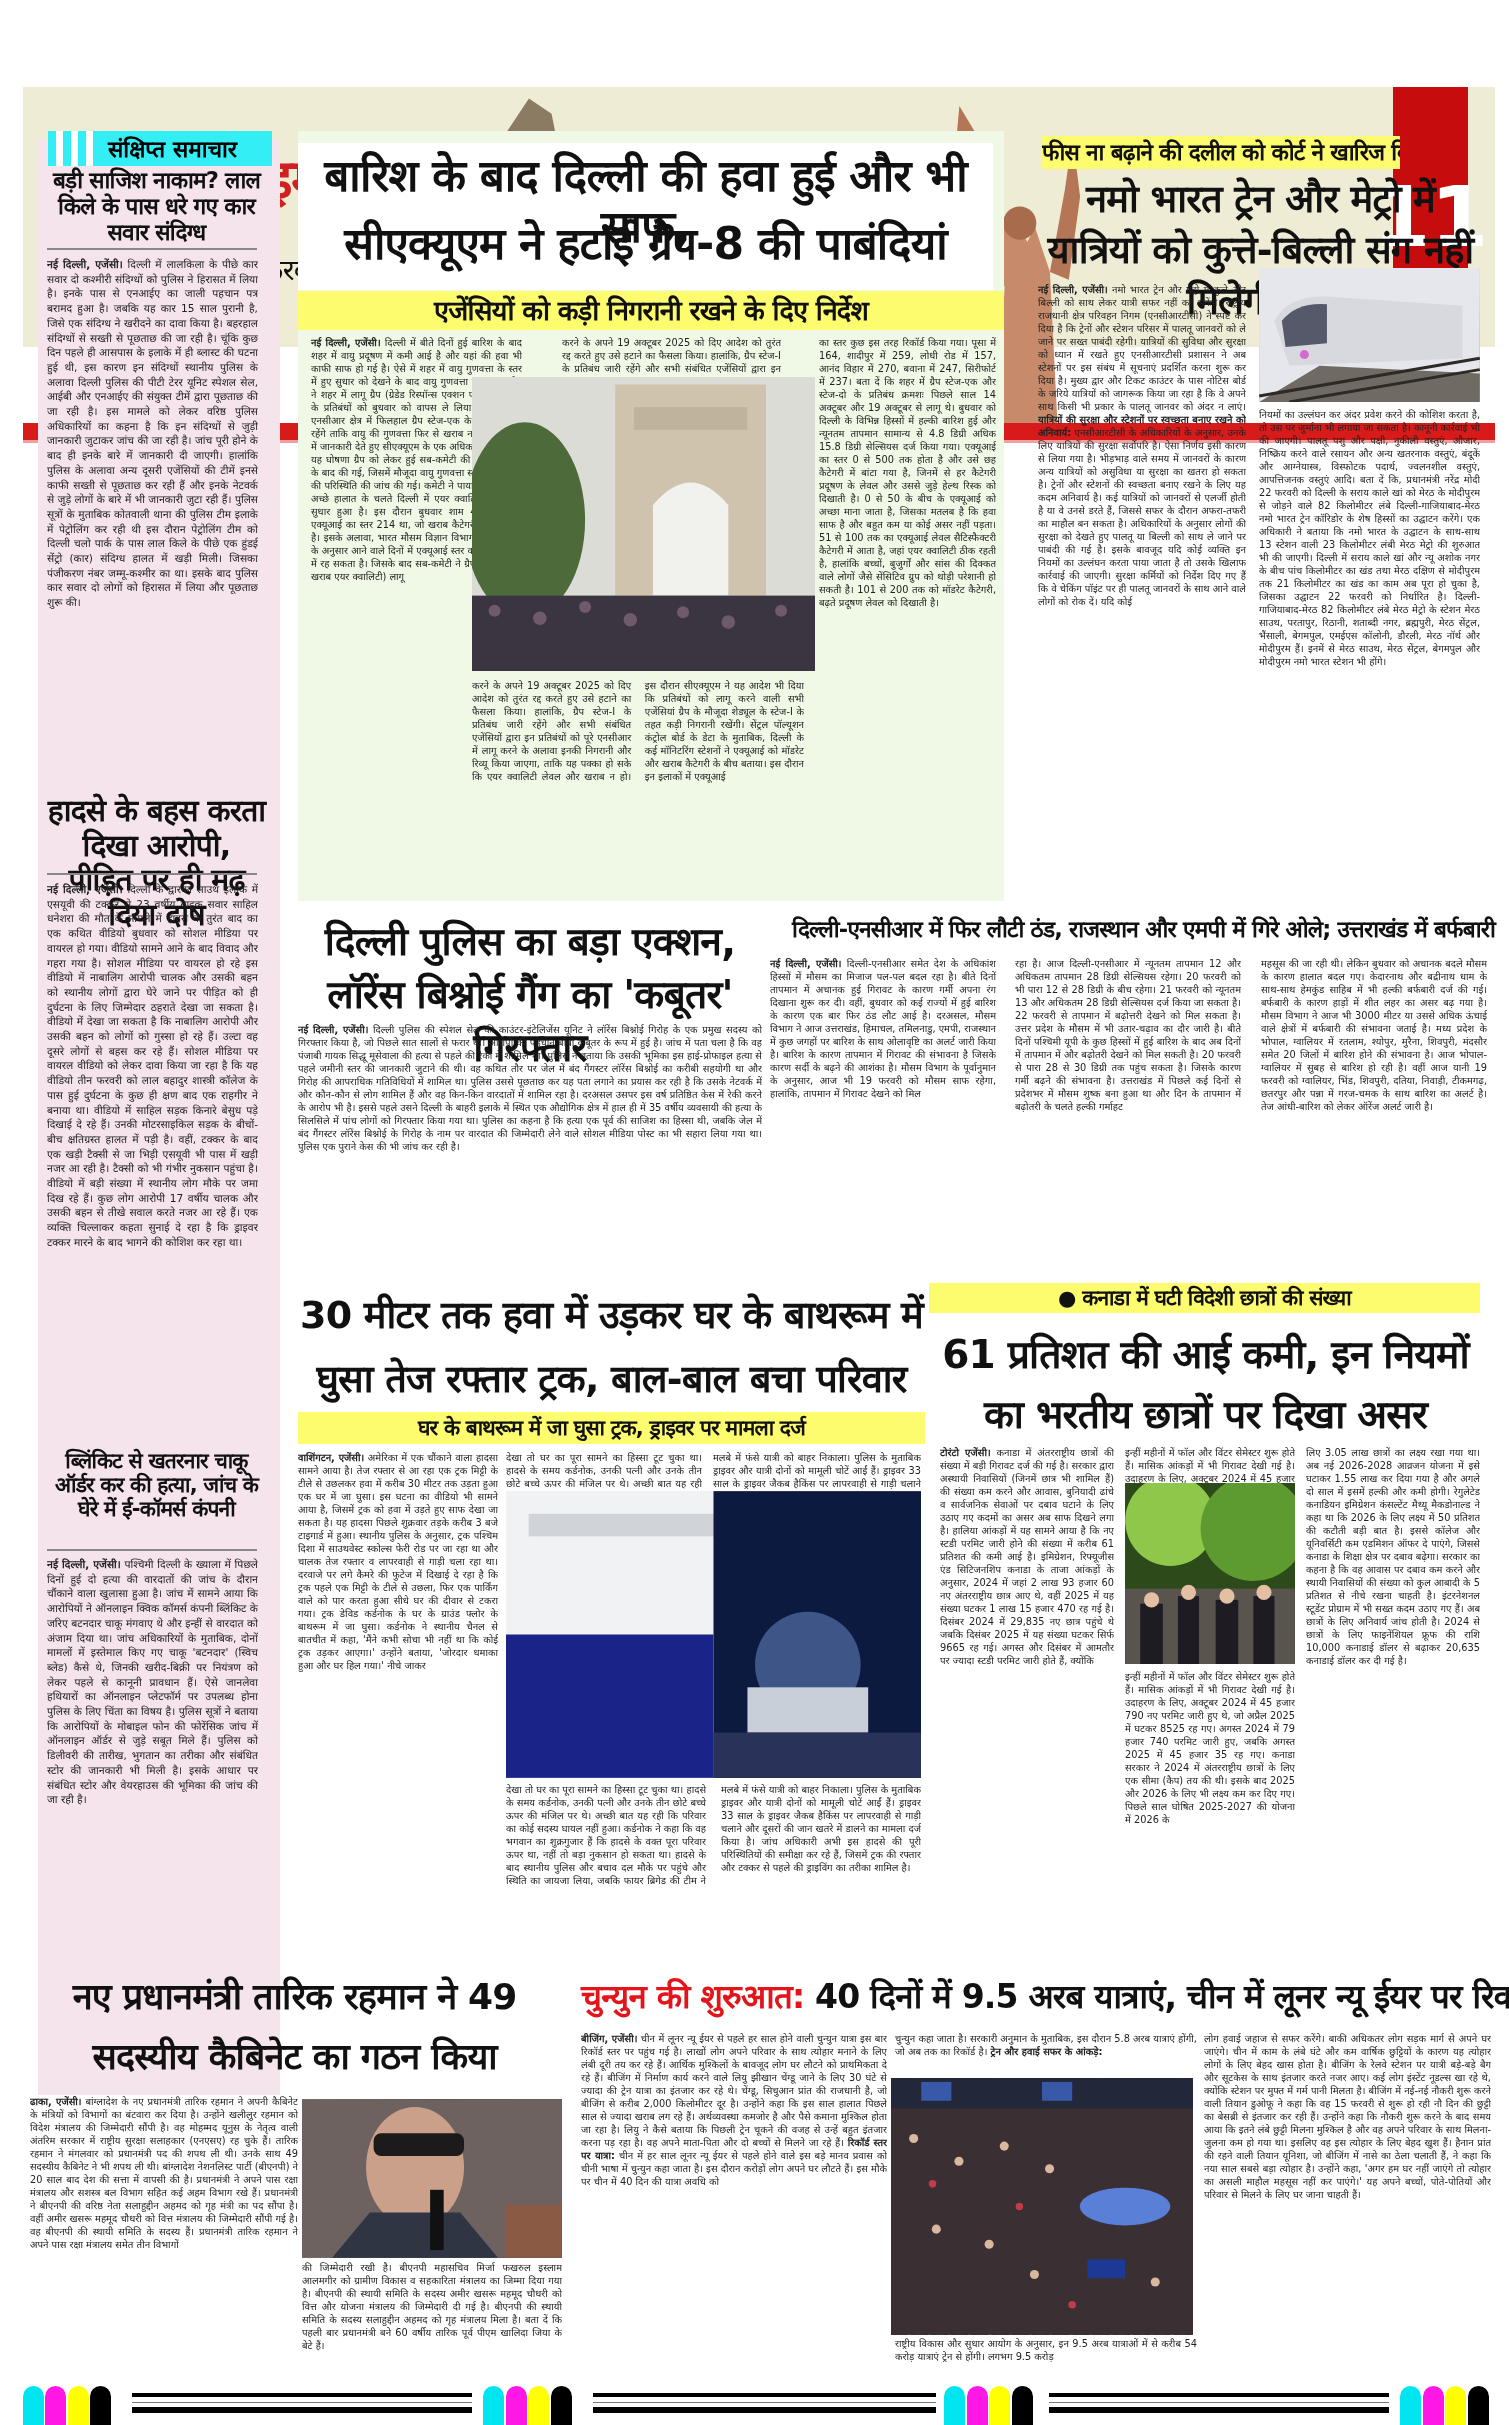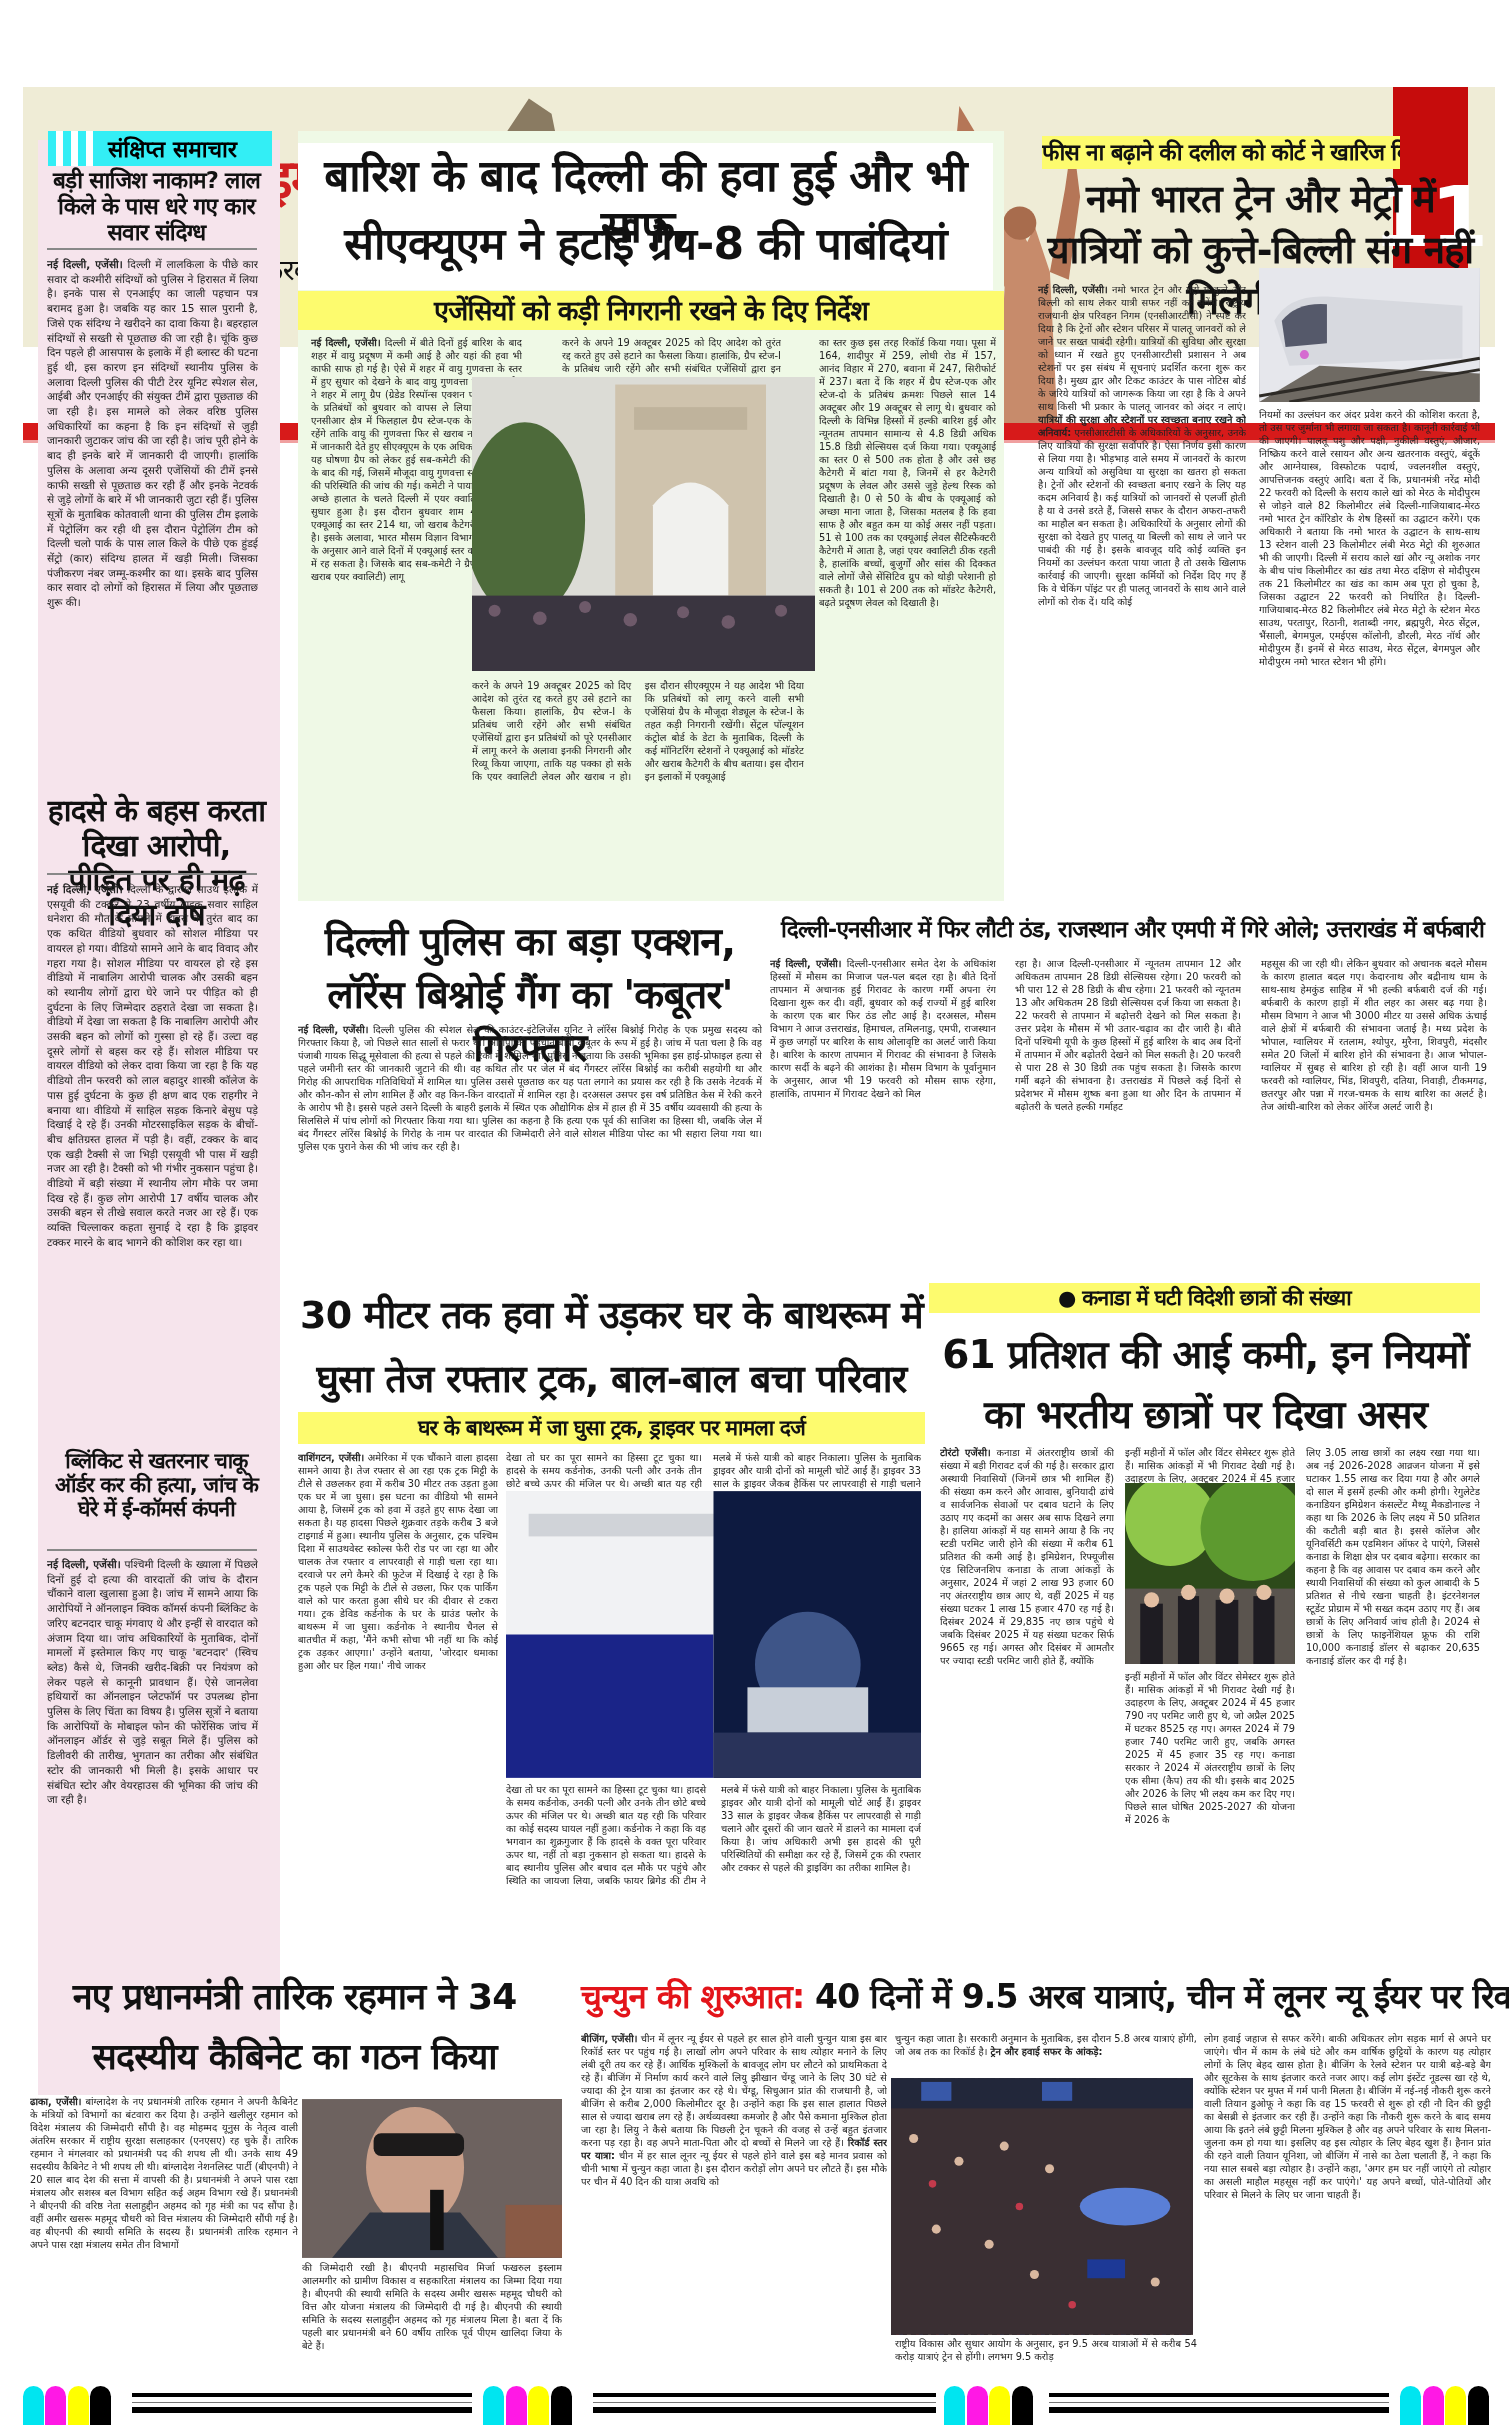--- a/index.html
+++ b/index.html
@@ -127,21 +127,21 @@
     <path d="M0 178 L80 130 L293 140 L293 178 Z" fill="#6f6a63"></path>
     <path d="M0 170 L293 120" stroke="#2d2a26" stroke-width="4"></path>
     <path d="M40 178 L293 135" stroke="#2d2a26" stroke-width="4"></path>
   </svg>
 </div>
 <div class="abs body-text" style="left:1259px;top:408px;width:221px;height:491px"><span>नियमों का उल्लंघन कर अंदर प्रवेश करने की कोशिश करता है, तो उस पर जुर्माना भी लगाया जा सकता है। कानूनी कार्रवाई भी की जाएगी। पालतू पशु और पक्षी, नुकीली वस्तुएं, औजार, निष्क्रिय करने वाले रसायन और अन्य खतरनाक वस्तुएं, बंदूकें और आग्नेयास्त्र, विस्फोटक पदार्थ, ज्वलनशील वस्तुएं, आपत्तिजनक वस्तुएं आदि। बता दें कि, प्रधानमंत्री नरेंद्र मोदी 22 फरवरी को दिल्ली के सराय काले खां को मेरठ के मोदीपुरम से जोड़ने वाले 82 किलोमीटर लंबे दिल्ली-गाजियाबाद-मेरठ नमो भारत ट्रेन कॉरिडोर के शेष हिस्सों का उद्घाटन करेंगे। एक अधिकारी ने बताया कि नमो भारत के उद्घाटन के साथ-साथ 13 स्टेशन वाली 23 किलोमीटर लंबी मेरठ मेट्रो की शुरुआत भी की जाएगी। दिल्ली में सराय काले खां और न्यू अशोक नगर के बीच पांच किलोमीटर का खंड तथा मेरठ दक्षिण से मोदीपुरम तक 21 किलोमीटर का खंड का काम अब पूरा हो चुका है, जिसका उद्घाटन 22 फरवरी को निर्धारित है। दिल्ली-गाजियाबाद-मेरठ 82 किलोमीटर लंबे मेरठ मेट्रो के स्टेशन मेरठ साउथ, परतापुर, रिठानी, शताब्दी नगर, ब्रह्मपुरी, मेरठ सेंट्रल, भैंसाली, बेगमपुल, एमईएस कॉलोनी, डौरली, मेरठ नॉर्थ और मोदीपुरम हैं। इनमें से मेरठ साउथ, मेरठ सेंट्रल, बेगमपुल और मोदीपुरम नमो भारत स्टेशन भी होंगे।</span></div>
 
 <div class="abs hl" style="left:298px;top:915px;width:464px;font-size:39px;line-height:53px">दिल्ली पुलिस का बड़ा एक्शन, लॉरेंस बिश्नोई गैंग का 'कबूतर' गिरफ्तार</div>
 <div class="abs body-text" style="left:298px;top:1023px;width:464px;height:249px"><b>नई दिल्ली, एजेंसी।</b> <span>दिल्ली पुलिस की स्पेशल सेल की काउंटर-इंटेलिजेंस यूनिट ने लॉरेंस बिश्नोई गिरोह के एक प्रमुख सदस्य को गिरफ्तार किया है, जो पिछले सात सालों से फरार था। आरोपी की पहचान बॉबी कबूतर के रूप में हुई है। जांच में पता चला है कि वह पंजाबी गायक सिद्धू मूसेवाला की हत्या से पहले की रेकी में शामिल था। पुलिस ने बताया कि उसकी भूमिका इस हाई-प्रोफाइल हत्या से पहले जमीनी स्तर की जानकारी जुटाने की थी। वह कथित तौर पर जेल में बंद गैंगस्टर लॉरेंस बिश्नोई का करीबी सहयोगी था और गिरोह की आपराधिक गतिविधियों में शामिल था। पुलिस उससे पूछताछ कर यह पता लगाने का प्रयास कर रही है कि उसके नेटवर्क में और कौन-कौन से लोग शामिल हैं और वह किन-किन वारदातों में शामिल रहा है। दरअसल उसपर इस वर्ष प्रतिष्ठित केस में रेकी करने के आरोप भी है। इससे पहले उसने दिल्ली के बाहरी इलाके में स्थित एक औद्योगिक क्षेत्र में हाल ही में 35 वर्षीय व्यवसायी की हत्या के सिलसिले में पांच लोगों को गिरफ्तार किया गया था। पुलिस का कहना है कि हत्या एक पूर्व की साजिश का हिस्सा थी, जबकि जेल में बंद गैंगस्टर लॉरेंस बिश्नोई के गिरोह के नाम पर वारदात की जिम्मेदारी लेने वाले सोशल मीडिया पोस्ट का भी सहारा लिया गया था। पुलिस एक पुराने केस की भी जांच कर रही है।</span></div>
 
-<div class="abs hl" style="left:770px;top:917px;width:725px;font-size:22.6px;text-align:center;white-space:nowrap">दिल्ली-एनसीआर में फिर लौटी ठंड, राजस्थान और एमपी में गिरे ओले; उत्तराखंड में बर्फबारी</div>
+<div class="abs hl" style="left:770px;top:917px;width:725px;font-size:22.6px;text-align:right;white-space:nowrap">दिल्ली-एनसीआर में फिर लौटी ठंड, राजस्थान और एमपी में गिरे ओले; उत्तराखंड में बर्फबारी</div>
 <div class="abs body-text" style="left:770px;top:957px;width:226px;height:317px"><b>नई दिल्ली, एजेंसी।</b> <span>दिल्ली-एनसीआर समेत देश के अधिकांश हिस्सों में मौसम का मिजाज पल-पल बदल रहा है। बीते दिनों तापमान में अचानक हुई गिरावट के कारण गर्मी अपना रंग दिखाना शुरू कर दी। वहीं, बुधवार को कई राज्यों में हुई बारिश के कारण एक बार फिर ठंड लौट आई है। दरअसल, मौसम विभाग ने आज उत्तराखंड, हिमाचल, तमिलनाडु, एमपी, राजस्थान में कुछ जगहों पर बारिश के साथ ओलावृष्टि का अलर्ट जारी किया है। बारिश के कारण तापमान में गिरावट की संभावना है जिसके कारण सर्दी के बढ़ने की आशंका है। मौसम विभाग के पूर्वानुमान के अनुसार, आज भी 19 फरवरी को मौसम साफ रहेगा, हालांकि, तापमान में गिरावट देखने को मिल</span></div>
 <div class="abs body-text" style="left:1015px;top:957px;width:226px;height:317px"><span>रहा है। आज दिल्ली-एनसीआर में न्यूनतम तापमान 12 और अधिकतम तापमान 28 डिग्री सेल्सियस रहेगा। 20 फरवरी को भी पारा 12 से 28 डिग्री के बीच रहेगा। 21 फरवरी को न्यूनतम 13 और अधिकतम 28 डिग्री सेल्सियस दर्ज किया जा सकता है। 22 फरवरी से तापमान में बढ़ोत्तरी देखने को मिल सकता है। उत्तर प्रदेश के मौसम में भी उतार-चढ़ाव का दौर जारी है। बीते दिनों पश्चिमी यूपी के कुछ हिस्सों में हुई बारिश के बाद अब दिनों में तापमान में और बढ़ोतरी देखने को मिल सकती है। 20 फरवरी से पारा 28 से 30 डिग्री तक पहुंच सकता है। जिसके कारण गर्मी बढ़ने की संभावना है। उत्तराखंड में पिछले कई दिनों से प्रदेशभर में मौसम शुष्क बना हुआ था और दिन के तापमान में बढ़ोतरी के चलते हल्की गर्माहट</span></div>
 <div class="abs body-text" style="left:1261px;top:957px;width:226px;height:317px"><span>महसूस की जा रही थी। लेकिन बुधवार को अचानक बदले मौसम के कारण हालात बदल गए। केदारनाथ और बद्रीनाथ धाम के साथ-साथ हेमकुंड साहिब में भी हल्की बर्फबारी दर्ज की गई। बर्फबारी के कारण हाड़ों में शीत लहर का असर बढ़ गया है। मौसम विभाग ने आज भी 3000 मीटर या उससे अधिक ऊंचाई वाले क्षेत्रों में बर्फबारी की संभावना जताई है। मध्य प्रदेश के भोपाल, ग्वालियर में रतलाम, श्योपुर, मुरैना, शिवपुरी, मंदसौर समेत 20 जिलों में बारिश होने की संभावना है। आज भोपाल-ग्वालियर में सुबह से बारिश हो रही है। वहीं आज यानी 19 फरवरी को ग्वालियर, भिंड, शिवपुरी, दतिया, निवाड़ी, टीकमगढ़, छतरपुर और पन्ना में गरज-चमक के साथ बारिश का अलर्ट है। तेज आंधी-बारिश को लेकर ऑरेंज अलर्ट जारी है।</span></div>
 
 <div class="abs hl" style="left:298px;top:1283px;width:627px;font-size:38px;line-height:64px">30 मीटर तक हवा में उड़कर घर के बाथरूम में घुसा तेज रफ्तार ट्रक, बाल-बाल बचा परिवार</div>
 <div class="abs kicker" style="left:298px;top:1412px;width:627px;height:32px;font-size:21px;line-height:32px">घर के बाथरूम में जा घुसा ट्रक, ड्राइवर पर मामला दर्ज</div>
 <div class="abs body-text" style="left:298px;top:1451px;width:200px;height:483px"><b>वाशिंगटन, एजेंसी।</b> <span>अमेरिका में एक चौंकाने वाला हादसा सामने आया है। तेज रफ्तार से आ रहा एक ट्रक मिट्टी के टीले से उछलकर हवा में करीब 30 मीटर तक उड़ता हुआ एक घर में जा घुसा। इस घटना का वीडियो भी सामने आया है, जिसमें ट्रक को हवा में उड़ते हुए साफ देखा जा सकता है। यह हादसा पिछले शुक्रवार तड़के करीब 3 बजे टाइगार्ड में हुआ। स्थानीय पुलिस के अनुसार, ट्रक पश्चिम दिशा में साउथवेस्ट स्कोल्स फेरी रोड पर जा रहा था और चालक तेज रफ्तार व लापरवाही से गाड़ी चला रहा था। दरवाजे पर लगे कैमरे की फुटेज में दिखाई दे रहा है कि ट्रक पहले एक मिट्टी के टीले से उछला, फिर एक पार्किंग वाले को पार करता हुआ सीधे घर की दीवार से टकरा गया। ट्रक डेविड कर्डनोक के घर के ग्राउंड फ्लोर के बाथरूम में जा घुसा। कर्डनोक ने स्थानीय चैनल से बातचीत में कहा, 'मैंने कभी सोचा भी नहीं था कि कोई ट्रक उड़कर आएगा।' उन्होंने बताया, 'जोरदार धमाका हुआ और घर हिल गया।' नीचे जाकर</span></div>
 <div class="abs photo" style="left:506px;top:1491px;width:415px;height:287px">
   <svg width="415" height="287" viewBox="0 0 550 380">
     <rect width="550" height="190" fill="#e8e9ec"></rect>
@@ -178,21 +178,21 @@
         <circle cx="35" cy="155" r="10"></circle>
         <circle cx="84" cy="145" r="10"></circle>
         <circle cx="135" cy="150" r="10"></circle>
         <circle cx="184" cy="145" r="10"></circle>
       </g>
   </svg>
 </div>
 <div class="abs body-text" style="left:1125px;top:1670px;width:170px;height:264px"><span>इन्हीं महीनों में फॉल और विंटर सेमेस्टर शुरू होते हैं। मासिक आंकड़ों में भी गिरावट देखी गई है। उदाहरण के लिए, अक्टूबर 2024 में 45 हजार 790 नए परमिट जारी हुए थे, जो अप्रैल 2025 में घटकर 8525 रह गए। अगस्त 2024 में 79 हजार 740 परमिट जारी हुए, जबकि अगस्त 2025 में 45 हजार 35 रह गए। कनाडा सरकार ने 2024 में अंतरराष्ट्रीय छात्रों के लिए एक सीमा (कैप) तय की थी। इसके बाद 2025 और 2026 के लिए भी लक्ष्य कम कर दिए गए। पिछले साल घोषित 2025-2027 की योजना में 2026 के</span></div>
 <div class="abs body-text" style="left:1306px;top:1446px;width:174px;height:491px"><span>लिए 3.05 लाख छात्रों का लक्ष्य रखा गया था। अब नई 2026-2028 आव्रजन योजना में इसे घटाकर 1.55 लाख कर दिया गया है और अगले दो साल में इसमें हल्की और कमी होगी। रेगुलेटेड कनाडियन इमिग्रेशन कंसल्टेंट मैथ्यू मैकडोनाल्ड ने कहा था कि 2026 के लिए लक्ष्य में 50 प्रतिशत की कटौती बड़ी बात है। इससे कॉलेज और यूनिवर्सिटी कम एडमिशन ऑफर दे पाएंगे, जिससे कनाडा के शिक्षा क्षेत्र पर दबाव बढ़ेगा। सरकार का कहना है कि वह आवास पर दबाव कम करने और स्थायी निवासियों की संख्या को कुल आबादी के 5 प्रतिशत से नीचे रखना चाहती है। इंटरनेशनल स्टूडेंट प्रोग्राम में भी सख्त कदम उठाए गए हैं। अब छात्रों के लिए अनिवार्य जांच होती है। 2024 से छात्रों के लिए फाइनेंशियल फ्रूफ की राशि 10,000 कनाडाई डॉलर से बढ़ाकर 20,635 कनाडाई डॉलर कर दी गई है।</span></div>
 
-<div class="abs hl" style="left:22.6px;top:1967px;width:544px;font-size:36px;line-height:60px">नए प्रधानमंत्री तारिक रहमान ने 34 सदस्यीय कैबिनेट का गठन किया</div>
+<div class="abs hl" style="left:22.6px;top:1967px;width:544px;font-size:36px;line-height:60px">नए प्रधानमंत्री तारिक रहमान ने 49 सदस्यीय कैबिनेट का गठन किया</div>
 <div class="abs body-text" style="left:30px;top:2095px;width:268px;height:272px"><b>ढाका, एजेंसी।</b> <span>बांग्लादेश के नए प्रधानमंत्री तारिक रहमान ने अपनी कैबिनेट के मंत्रियों को विभागों का बंटवारा कर दिया है। उन्होंने खलीलुर रहमान को विदेश मंत्रालय की जिम्मेदारी सौंपी है। वह मोहम्मद यूनुस के नेतृत्व वाली अंतरिम सरकार में राष्ट्रीय सुरक्षा सलाहकार (एनएसए) रह चुके हैं। तारिक रहमान ने मंगलवार को प्रधानमंत्री पद की शपथ ली थी। उनके साथ 49 सदस्यीय कैबिनेट ने भी शपथ ली थी। बांग्लादेश नेशनलिस्ट पार्टी (बीएनपी) ने 20 साल बाद देश की सत्ता में वापसी की है। प्रधानमंत्री ने अपने पास रक्षा मंत्रालय और सशस्त्र बल विभाग सहित कई अहम विभाग रखे हैं। प्रधानमंत्री ने बीएनपी की वरिष्ठ नेता सलाहुद्दीन अहमद को गृह मंत्री का पद सौंपा है। वहीं अमीर खसरू महमूद चौधरी को वित्त मंत्रालय की जिम्मेदारी सौंपी गई है। वह बीएनपी की स्थायी समिति के सदस्य हैं। प्रधानमंत्री तारिक रहमान ने अपने पास रक्षा मंत्रालय समेत तीन विभागों</span></div>
 <div class="abs photo portrait" style="left:302px;top:2099px;width:260px;height:159px">
   <svg width="260" height="159" viewBox="0 0 345 210">
     <rect width="345" height="210" fill="#6d625f"></rect>
     <ellipse cx="150" cy="90" rx="65" ry="80" fill="#caa08a"></ellipse>
     <rect x="95" y="45" width="120" height="30" rx="10" fill="#1c1a1a"></rect>
     <path d="M40 210 L90 150 L210 150 L260 210 Z" fill="#2f3542"></path>
     <rect x="170" y="120" width="18" height="80" fill="#111"></rect>
     <rect x="270" y="140" width="75" height="70" fill="#8a5a45"></rect>
   </svg>

